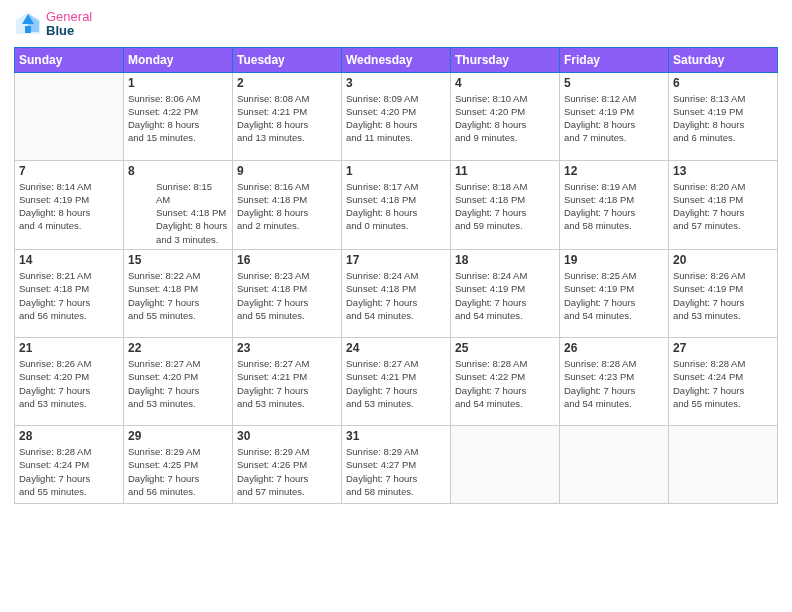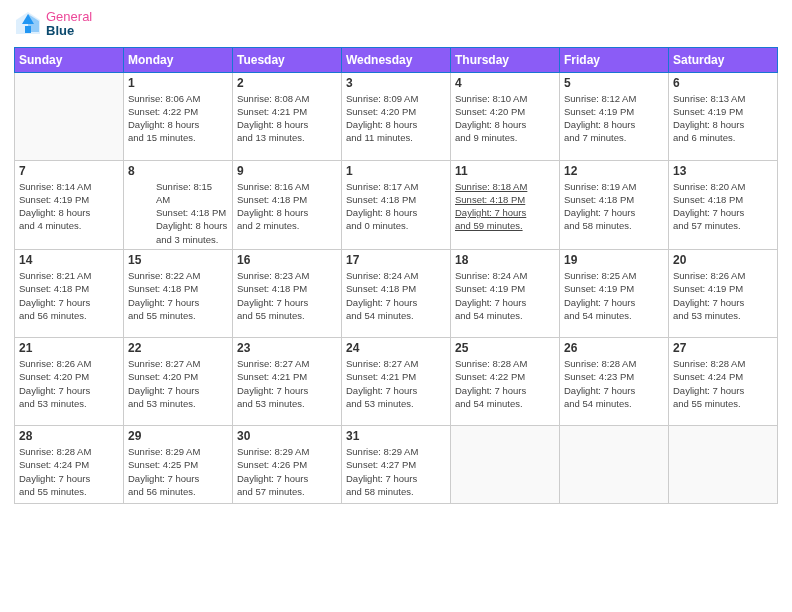--- a/index.html
+++ b/index.html
@@ -201,21 +201,21 @@
           </td>
           <td>
             <span class="day-num">1</span>
             <div class="day-info" style="white-space: pre-line;">Sunrise: 8:17 AM
 Sunset: 4:18 PM
 Daylight: 8 hours
 and 0 minutes.</div>
           </td>
           <td>
             <span class="day-num">11</span>
-            <div class="day-info" style="white-space: pre-line; text-decoration: underline;">Sunrise: 8:18 AM
+            <div class="day-info" style="white-space: pre-line;">Sunrise: 8:18 AM
 Sunset: 4:18 PM
 Daylight: 7 hours
 and 59 minutes.</div>
           </td>
           <td>
             <span class="day-num">12</span>
             <div class="day-info" style="white-space: pre-line;">Sunrise: 8:19 AM
 Sunset: 4:18 PM
 Daylight: 7 hours
 and 58 minutes.</div>

